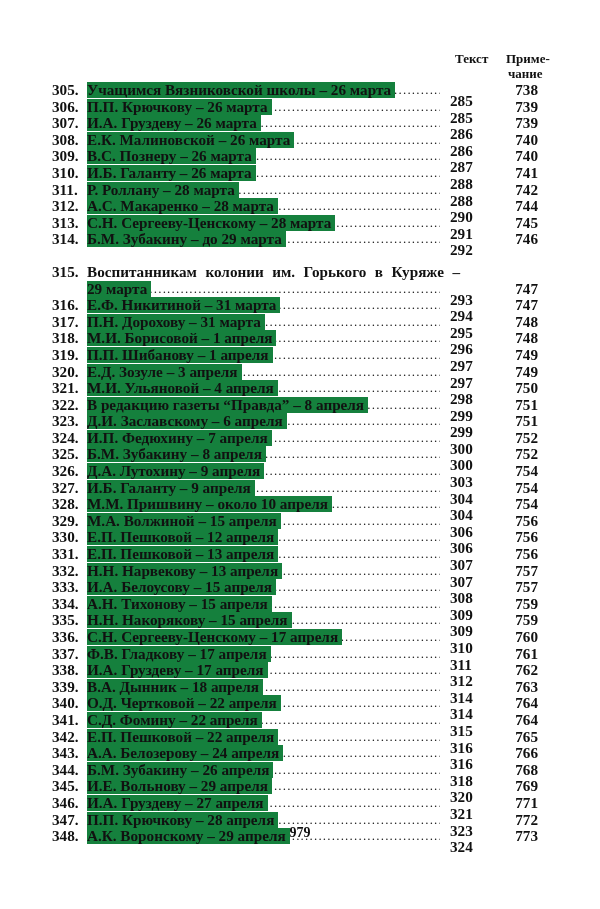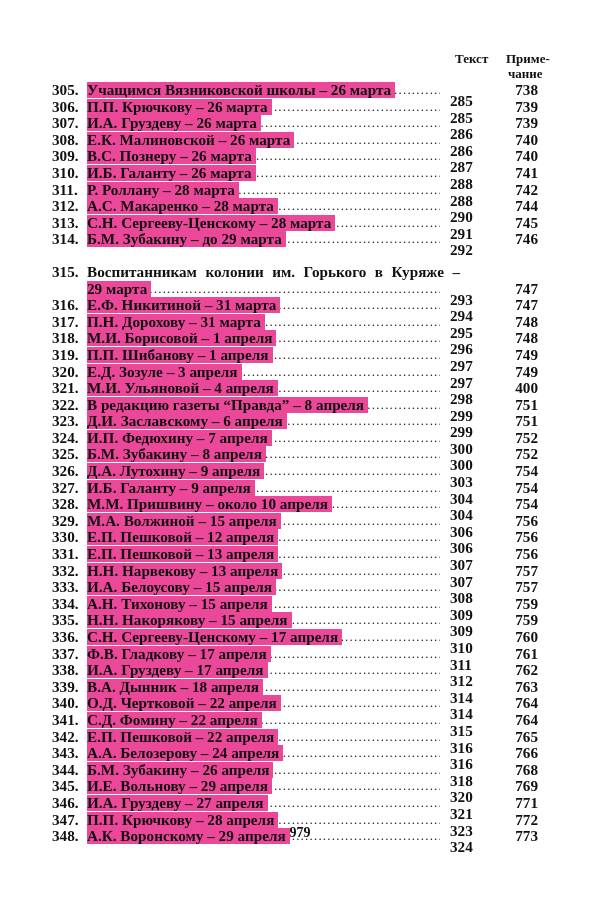--- a/index.html
+++ b/index.html
@@ -72,21 +72,21 @@
       top: 0;
     }
     .row .title {
       position: absolute;
       left: 35px;
       top: 0;
       width: 353px;
       overflow: hidden;
     }
     .row .title .txt {
-      background: #ec4899;
+      background: #15803d;
       padding-right: 4px;
       position: relative;
       z-index: 1;
     }
     .row .dots {
       position: absolute;
       left: 35px;
       width: 353px;
       top: 0;
       overflow: hidden;
@@ -269,21 +269,21 @@
         <span class="dots">........................................................................................................................</span>
         <span class="title"><span class="txt">Е.Д. Зозуле – 3 апреля</span></span>
         <span class="p-text">297</span>
         <span class="p-note">749</span>
       </div>
       <div class="row">
         <span class="num">321.</span>
         <span class="dots">........................................................................................................................</span>
         <span class="title"><span class="txt">М.И. Ульяновой – 4 апреля</span></span>
         <span class="p-text">298</span>
-        <span class="p-note">400</span>
+        <span class="p-note">750</span>
       </div>
       <div class="row">
         <span class="num">322.</span>
         <span class="dots">........................................................................................................................</span>
         <span class="title"><span class="txt">В редакцию газеты “Правда” – 8 апреля</span></span>
         <span class="p-text">299</span>
         <span class="p-note">751</span>
       </div>
       <div class="row">
         <span class="num">323.</span>

